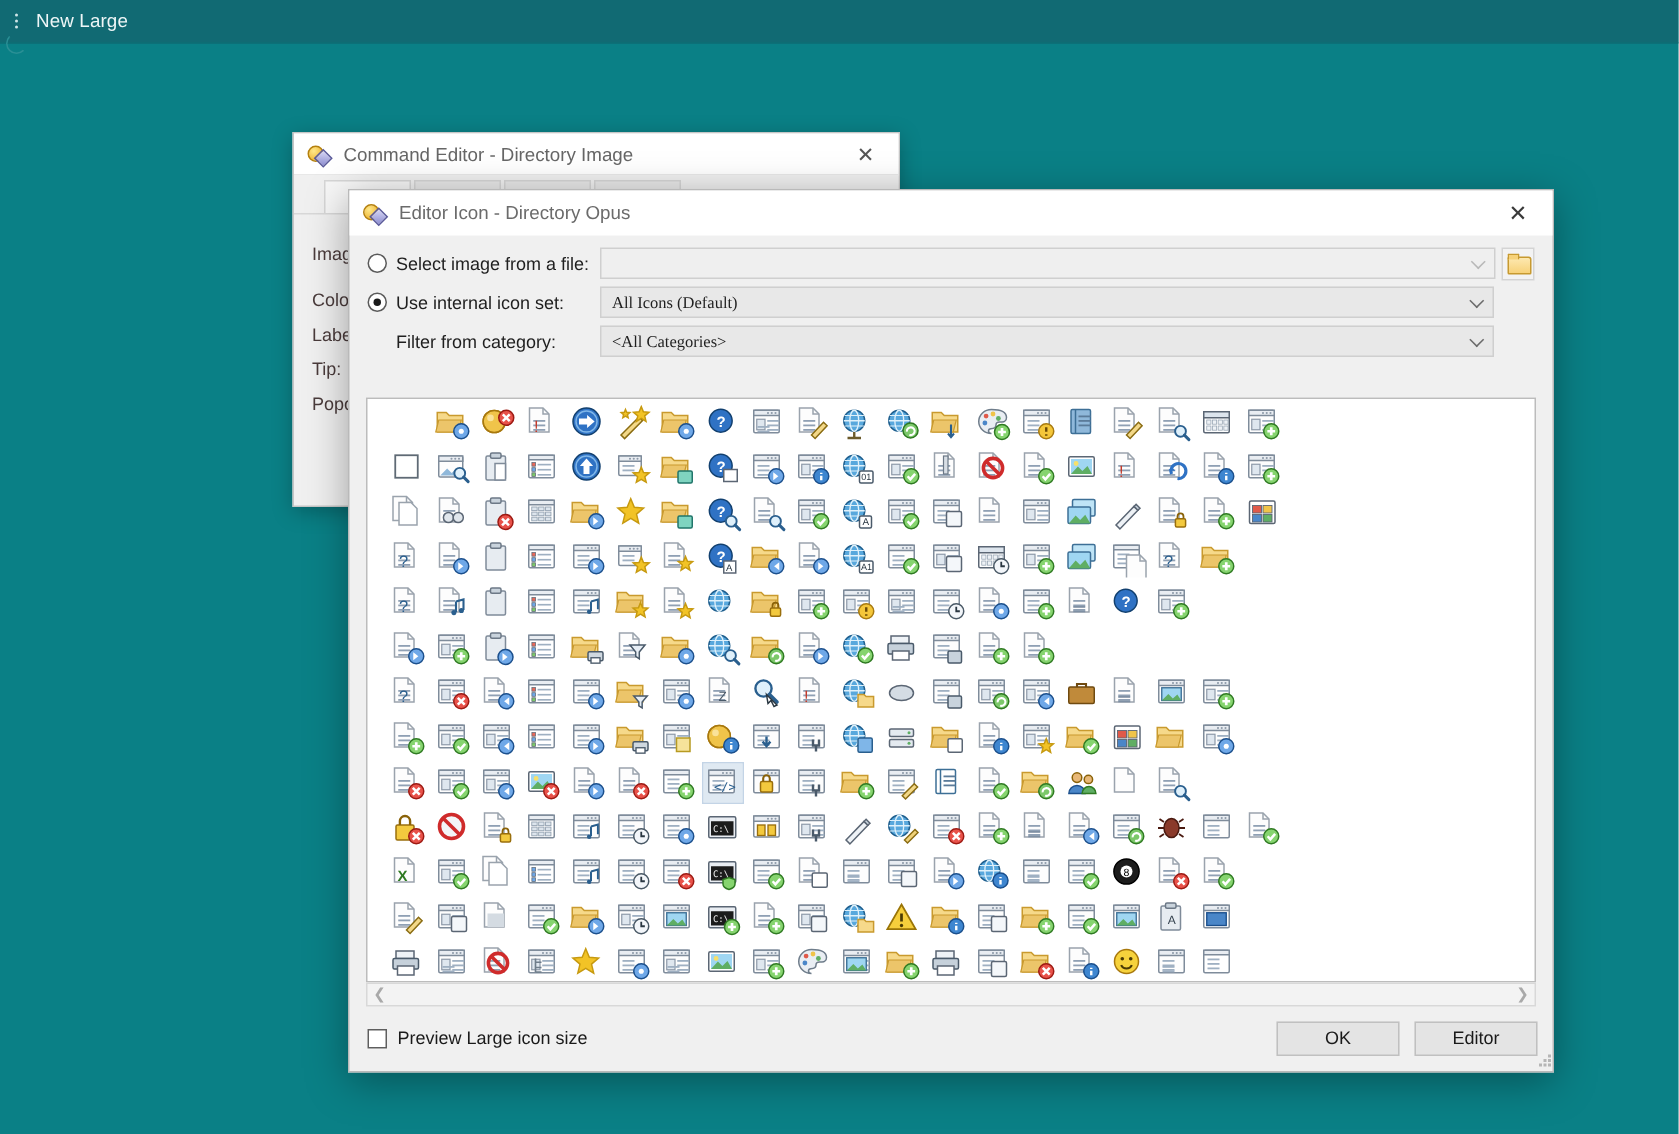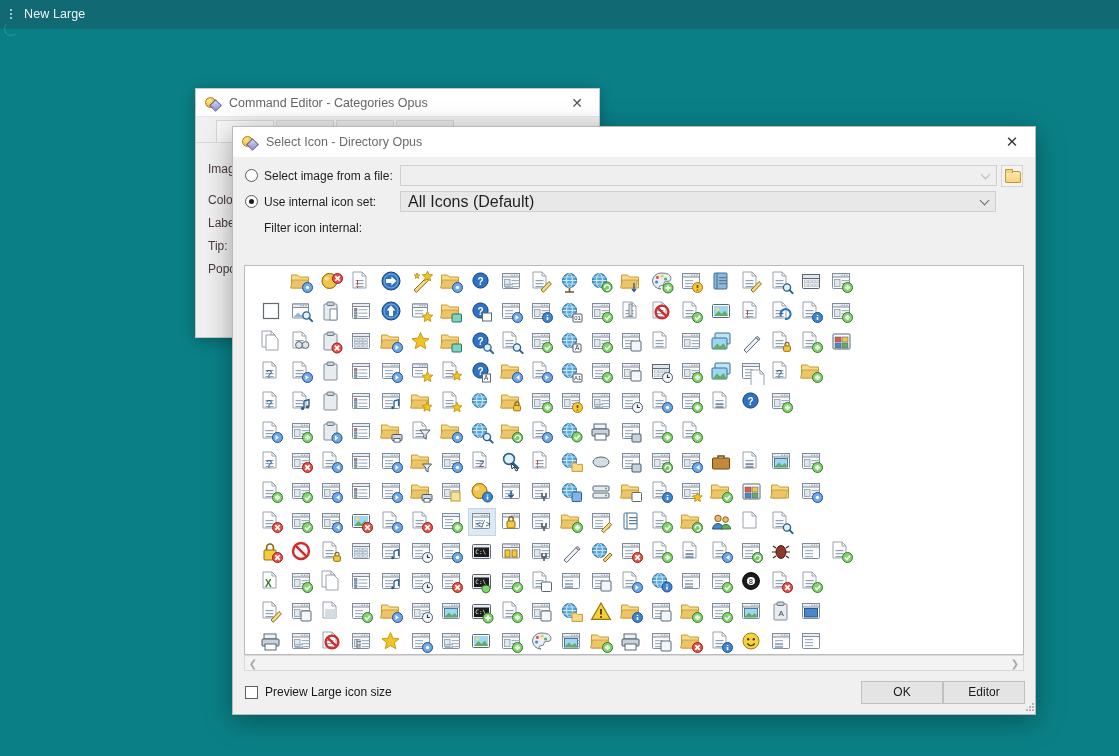--- a/index.html
+++ b/index.html
@@ -144,22 +144,23 @@
   .radio.on::after {
     content: ""; position: absolute; left: 3px; top: 3px;
     width: 5px; height: 5px; border-radius: 50%; background: #1a1a1a;
   }
   .indent-lbl { width: 155px; padding-left: 19px; }
 
   .combo {
     flex: 1; height: 21px; background: #e8e8e8;
     border: 1px solid #cfcfcf;
     display: flex; align-items: center;
-    padding: 0 0 0 7px; font-size: 16px; color: #1f1f1f;
+    padding: 0 0 0 7px; font-size: 11px; color: #1f1f1f;
     position: relative;
+    font-family: Liberation Serif, serif;
   }
   .combo.empty-file { background: #efefef; }
   .chev {
     position: absolute; right: 7px; top: 50%;
     width: 7px; height: 7px; margin-top: -5px;
     border-right: 1.4px solid #6b6b6b;
     border-bottom: 1.4px solid #6b6b6b;
     transform: rotate(45deg);
   }
   .chev.dim { border-color: #b8b8b8; }
@@ -234,21 +235,21 @@
     width: 804px; height: 44px;
     display: flex; align-items: center;
     padding: 0 12px;
   }
   #preview-check { display: flex; align-items: center; }
   .cbox {
     width: 13px; height: 13px; background: #fff;
     border: 1px solid #5e5e5e; margin-right: 7px; flex: none;
   }
   #preview-check .lbl { font-size: 12px; color: #1a1a1a; white-space: nowrap; }
-  #btns { margin-left: auto; display: flex; }
+  #btns { margin-left: auto; display: flex; gap: 10px; }
   .dbtn {
     width: 82px; height: 23px;
     background: #e4e4e4; border: 1px solid #c0c0c0;
     font-size: 12px; color: #1a1a1a;
     display: flex; align-items: center; justify-content: center;
   }
   #resize-grip {
     position: absolute; right: 2px; bottom: 2px;
     width: 10px; height: 10px;
   }
@@ -268,21 +269,21 @@
   <div id="taskbar-title">New Large</div>
   <div id="taskbar-arc"></div>
 </div>
 
 <div id="cmd-window">
   <div id="cmd-titlebar">
     <div class="win-ico">
       <span class="ball"></span>
         <span class="dia"></span>
     </div>
-    <div id="cmd-title">Command Editor - Categories Opus</div>
+    <div id="cmd-title">Command Editor - Directory Image</div>
     <div id="cmd-close">✕</div>
   </div>
   <div id="cmd-tabstrip">
     <div class="cmd-tab active"></div>
     <div class="cmd-tab"></div>
     <div class="cmd-tab"></div>
     <div class="cmd-tab"></div>
   </div>
   <div id="cmd-body">
     <div class="cmd-row">
@@ -303,21 +304,21 @@
   </div>
 </div>
 
 <div id="dlg">
 
   <div id="dlg-titlebar">
     <div class="win-ico">
       <span class="ball"></span>
         <span class="dia"></span>
     </div>
-    <div id="dlg-title">Select Icon - Directory Opus</div>
+    <div id="dlg-title">Editor Icon - Directory Opus</div>
     <div id="dlg-close">✕</div>
   </div>
 
   <div id="dlg-form">
 
     <div class="frow">
       <label class="lbl radio-lbl">
         <span class="radio"></span>
         <span>Select image from a file:</span>
       </label>
@@ -336,21 +337,25 @@
         <span>Use internal icon set:</span>
       </label>
       <div class="combo">
         <span>All Icons (Default)</span>
         <span class="chev"></span>
       </div>
       <div style="width:27px;flex:none"></div>
     </div>
 
     <div class="frow">
-      <span class="lbl indent-lbl">Filter icon internal:</span>
+      <span class="lbl indent-lbl">Filter from category:</span>
+      <div class="combo">
+        <span>&lt;All Categories&gt;</span>
+        <span class="chev"></span>
+      </div>
       <div style="width:27px;flex:none"></div>
     </div>
 
 
   </div>
 
   <div id="footer">
     <label id="preview-check">
       <span class="cbox"></span>
       <span class="lbl">Preview Large icon size</span>

